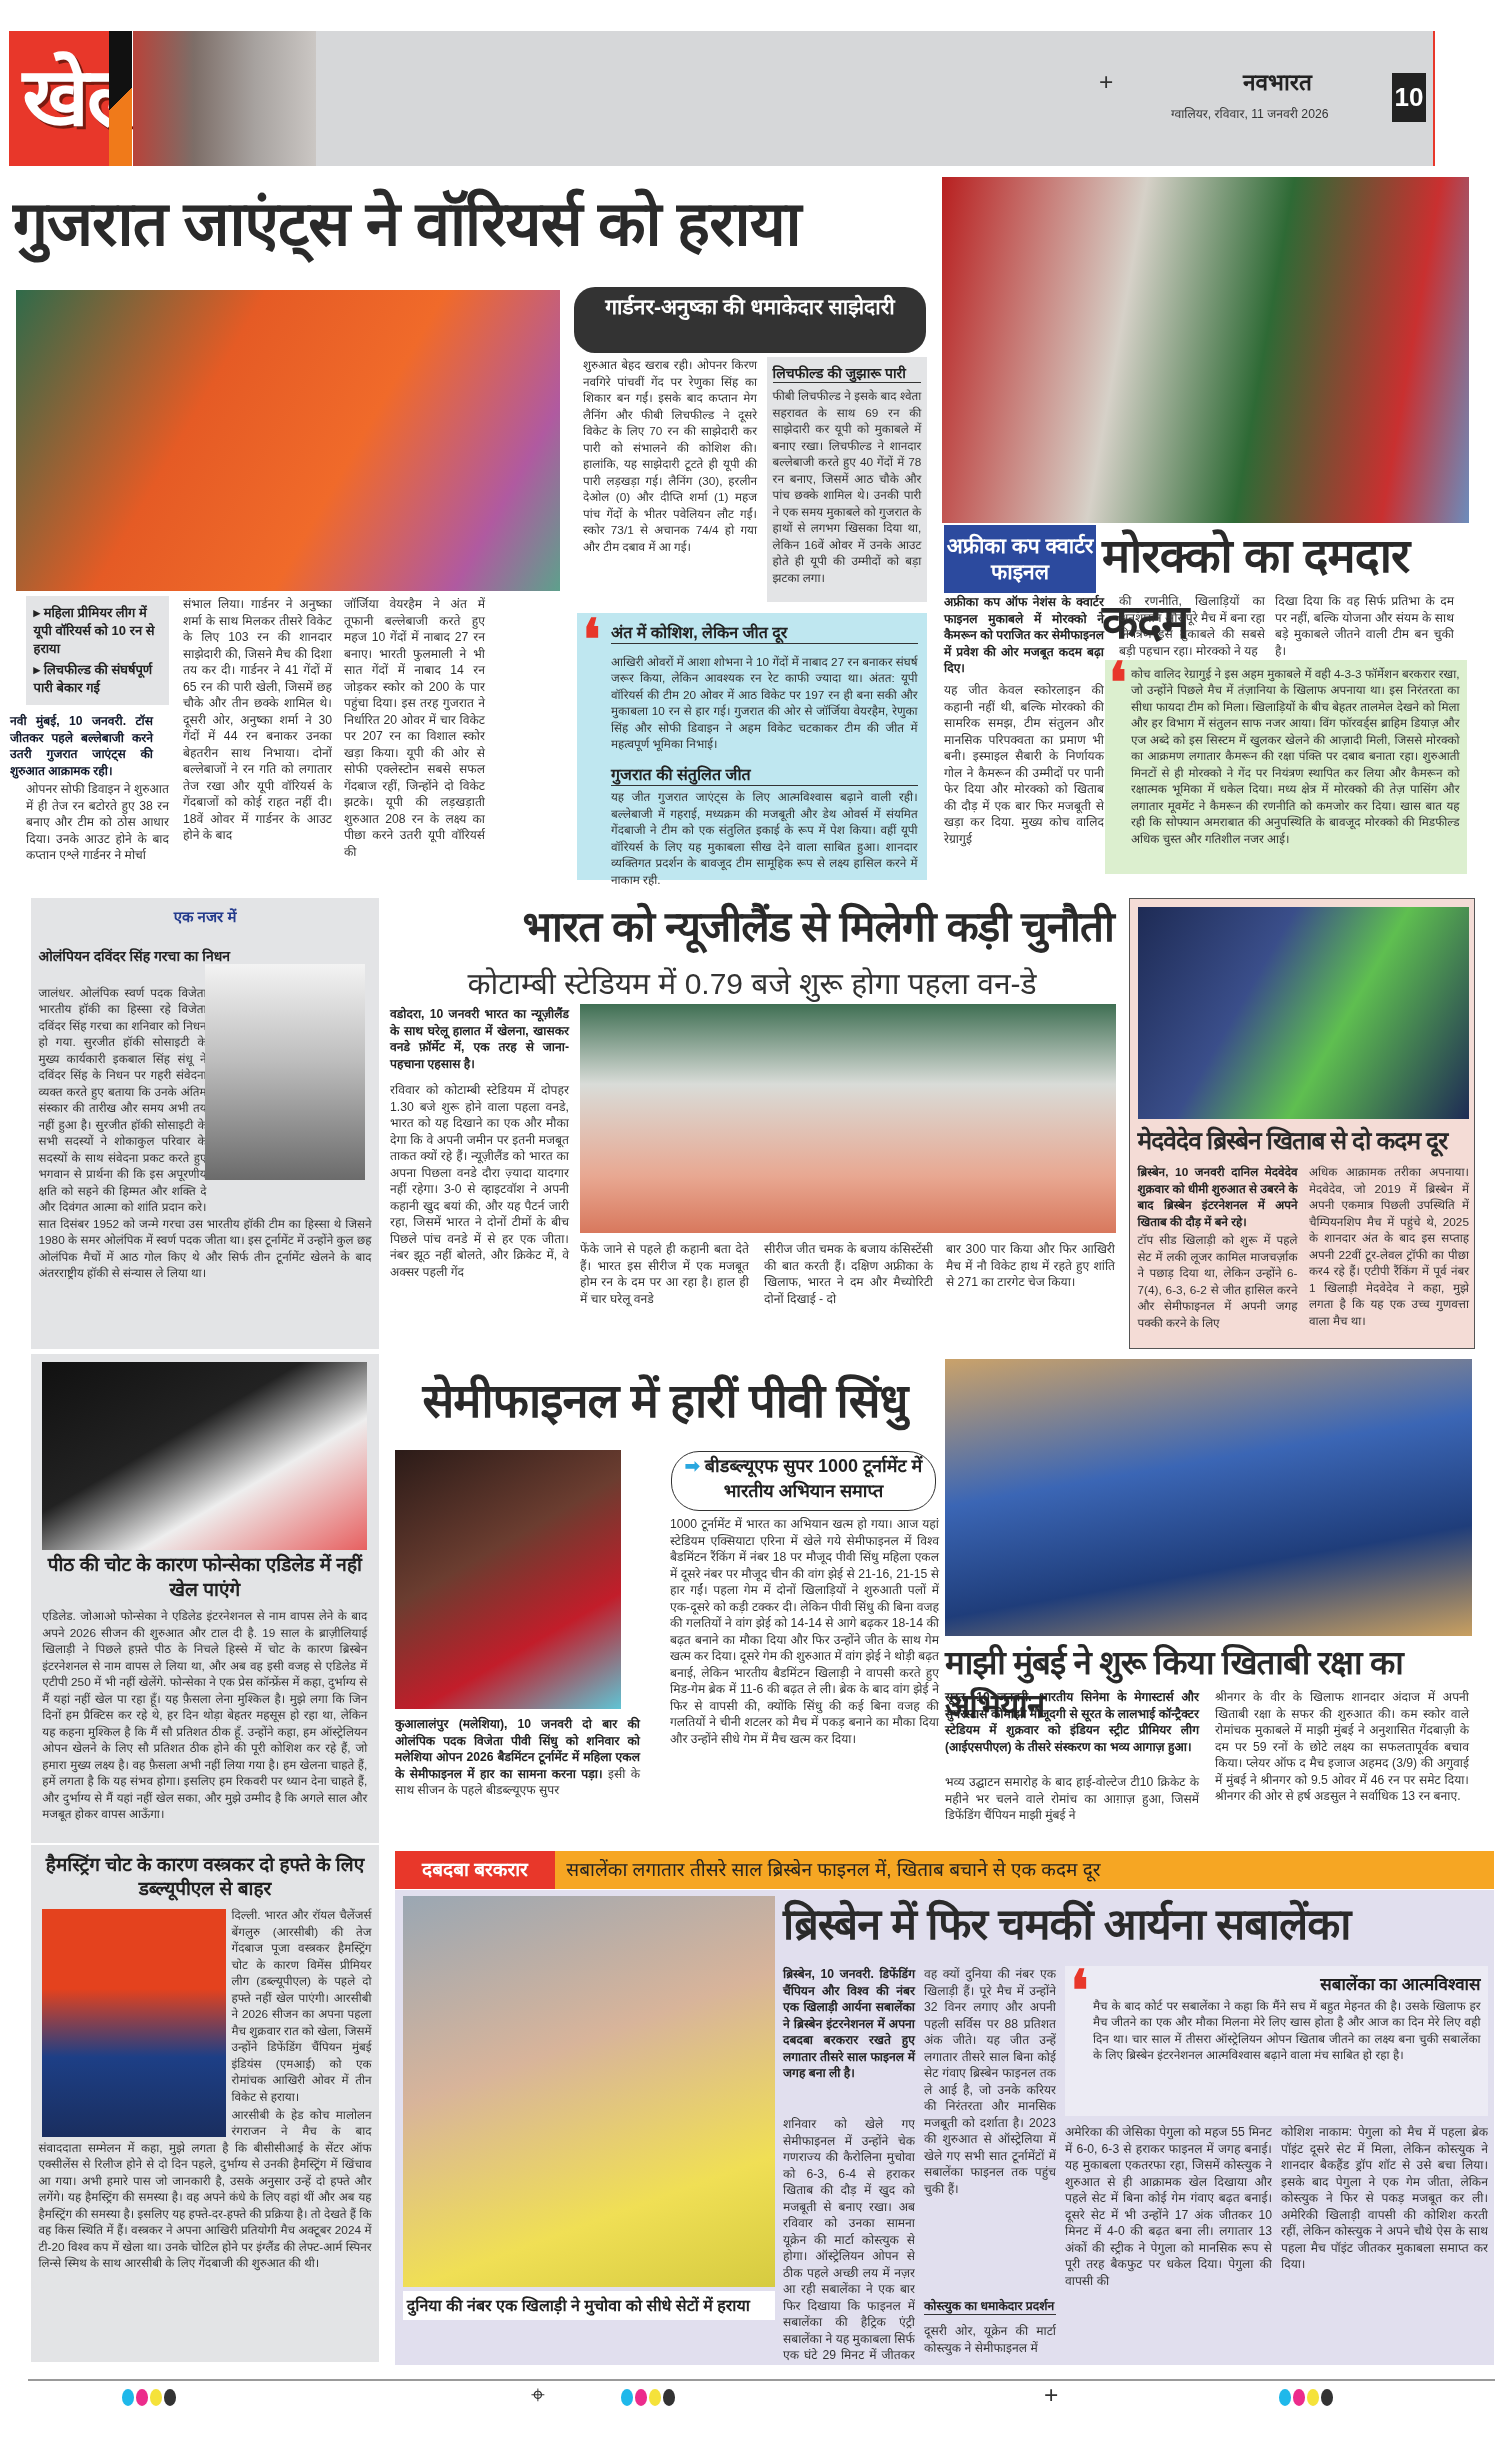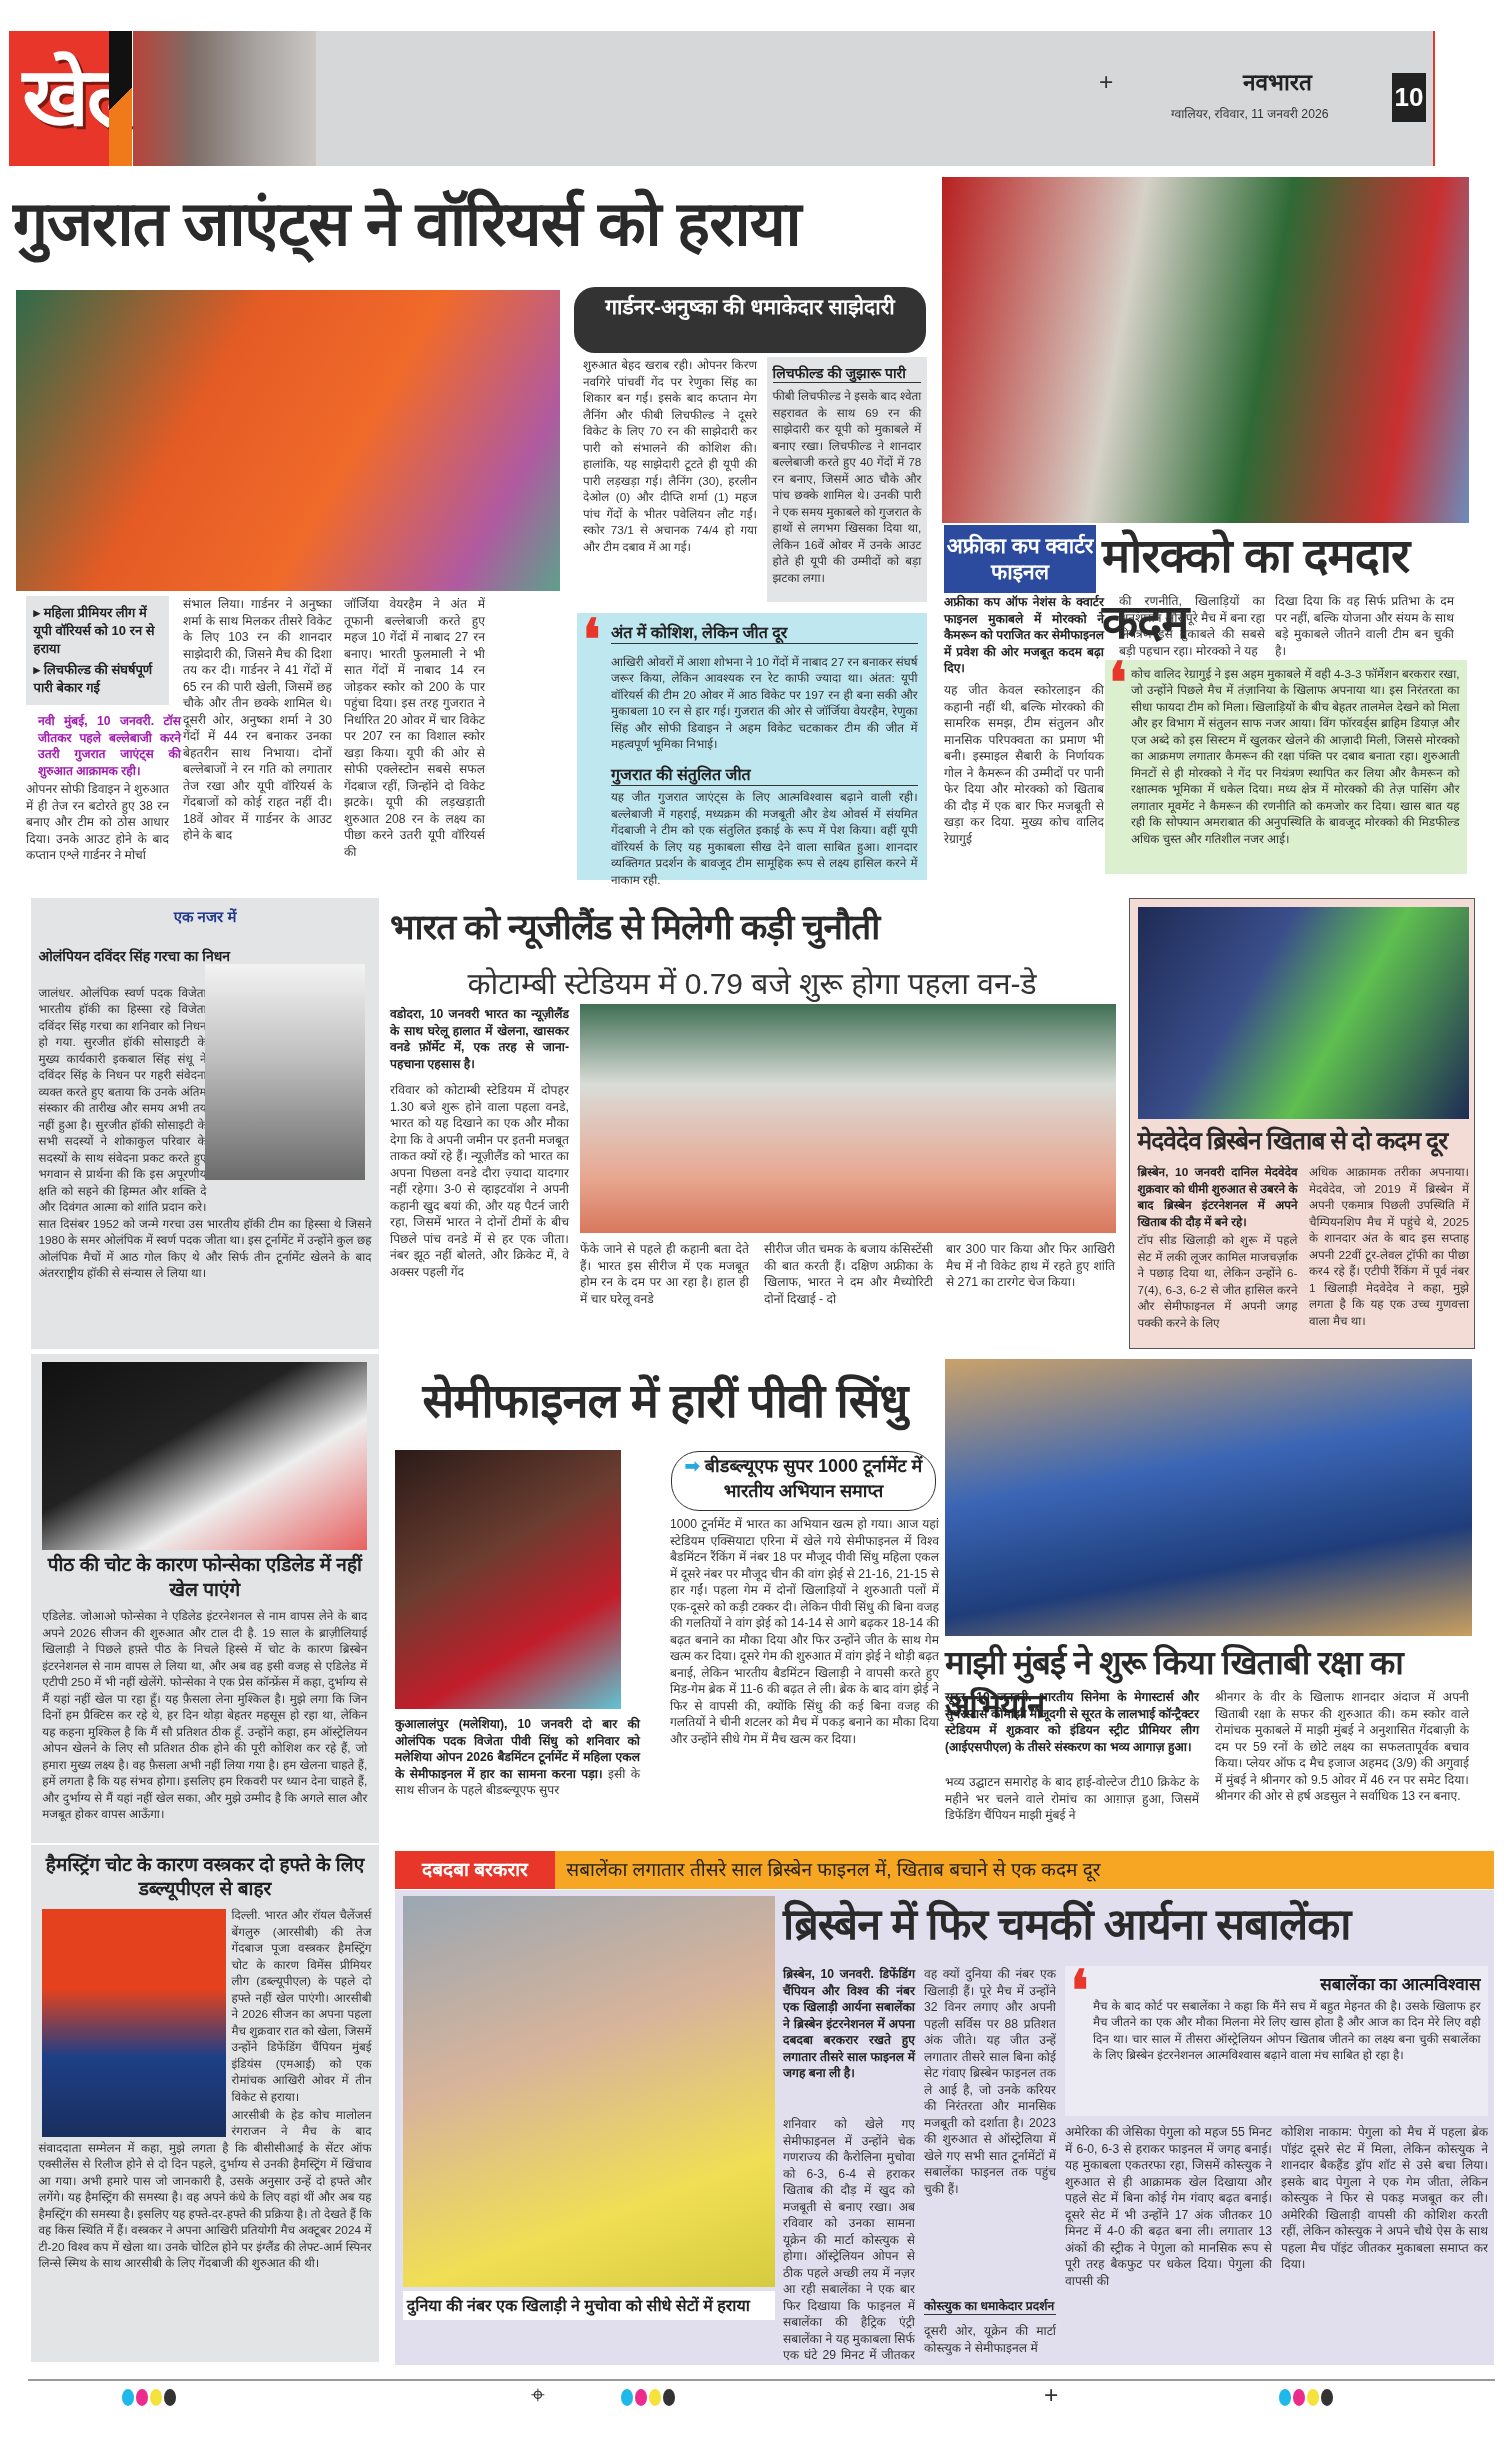--- a/index.html
+++ b/index.html
@@ -48,21 +48,21 @@
 <div class="abs pill" style="left:574px;top:287px;width:352px;height:66px;font-size:21px;line-height:26px;padding-top:6.6px">गार्डनर-अनुष्का की धमाकेदार साझेदारी</div>
 <div class="abs txt" style="left:583px;top:357px;width:174px;font-size:11.8px">शुरुआत बेहद खराब रही। ओपनर किरण नवगिरे पांचवीं गेंद पर रेणुका सिंह का शिकार बन गईं। इसके बाद कप्तान मेग लैनिंग और फीबी लिचफील्ड ने दूसरे विकेट के लिए 70 रन की साझेदारी कर पारी को संभालने की कोशिश की। हालांकि, यह साझेदारी टूटते ही यूपी की पारी लड़खड़ा गई। लैनिंग (30), हरलीन देओल (0) और दीप्ति शर्मा (1) महज पांच गेंदों के भीतर पवेलियन लौट गईं। स्कोर 73/1 से अचानक 74/4 हो गया और टीम दबाव में आ गई।</div>
 <div class="abs greybox" style="left:767px;top:357px;width:160px;height:245px;padding:5.6px">
   <div class="subhead" style="font-size:14px;margin-bottom:5.6px">लिचफील्ड की जुझारू पारी</div>
   <div class="txt" style="font-size:11.8px">फीबी लिचफील्ड ने इसके बाद श्वेता सहरावत के साथ 69 रन की साझेदारी कर यूपी को मुकाबले में बनाए रखा। लिचफील्ड ने शानदार बल्लेबाजी करते हुए 40 गेंदों में 78 रन बनाए, जिसमें आठ चौके और पांच छक्के शामिल थे। उनकी पारी ने एक समय मुकाबले को गुजरात के हाथों से लगभग खिसका दिया था, लेकिन 16वें ओवर में उनके आउट होते ही यूपी की उम्मीदों को बड़ा झटका लगा।</div>
 </div>
 <div class="abs greybox" style="left:26px;top:596px;width:143px;height:109px;padding:7.5px">
   <div class="bullet" style="font-size:13px;line-height:18px">▸ <span>महिला प्रीमियर लीग में यूपी वॉरियर्स को 10 रन से हराया</span></div>
   <div class="bullet" style="font-size:13px;line-height:18px;margin-top:3.8px">▸ <span>लिचफील्ड की संघर्षपूर्ण पारी बेकार गई</span></div>
 </div>
-<div class="abs txt" style="left:38px;top:713px;width:143px;font-weight:bold;color:#a21caf">नवी मुंबई, 10 जनवरी. टॉस जीतकर पहले बल्लेबाजी करने उतरी गुजरात जाएंट्स की शुरुआत आक्रामक रही।</div>
+<div class="abs txt" style="left:10px;top:713px;width:143px;font-weight:bold;color:#0f172a">नवी मुंबई, 10 जनवरी. टॉस जीतकर पहले बल्लेबाजी करने उतरी गुजरात जाएंट्स की शुरुआत आक्रामक रही।</div>
 <div class="abs txt" style="left:26px;top:781px;width:143px">ओपनर सोफी डिवाइन ने शुरुआत में ही तेज रन बटोरते हुए 38 रन बनाए और टीम को ठोस आधार दिया। उनके आउट होने के बाद कप्तान एश्ले गार्डनर ने मोर्चा</div>
 <div class="abs txt" style="left:183px;top:596px;width:149px">संभाल लिया। गार्डनर ने अनुष्का शर्मा के साथ मिलकर तीसरे विकेट के लिए 103 रन की शानदार साझेदारी की, जिसने मैच की दिशा तय कर दी। गार्डनर ने 41 गेंदों में 65 रन की पारी खेली, जिसमें छह चौके और तीन छक्के शामिल थे। दूसरी ओर, अनुष्का शर्मा ने 30 गेंदों में 44 रन बनाकर उनका बेहतरीन साथ निभाया। दोनों बल्लेबाजों ने रन गति को लगातार तेज रखा और यूपी वॉरियर्स के गेंदबाजों को कोई राहत नहीं दी। 18वें ओवर में गार्डनर के आउट होने के बाद</div>
 <div class="abs txt" style="left:344px;top:596px;width:141px">जॉर्जिया वेयरहैम ने अंत में तूफानी बल्लेबाजी करते हुए महज 10 गेंदों में नाबाद 27 रन बनाए। भारती फुलमाली ने भी सात गेंदों में नाबाद 14 रन जोड़कर स्कोर को 200 के पार पहुंचा दिया। इस तरह गुजरात ने निर्धारित 20 ओवर में चार विकेट पर 207 रन का विशाल स्कोर खड़ा किया। यूपी की ओर से सोफी एक्लेस्टोन सबसे सफल गेंदबाज रहीं, जिन्होंने दो विकेट झटके। यूपी की लड़खड़ाती शुरुआत 208 रन के लक्ष्य का पीछा करने उतरी यूपी वॉरियर्स की</div>
 <div class="abs bluebox" style="left:577px;top:613px;width:350px;height:267px;padding:7.5px 9.4px 7.5px 34px">
   <div class="abs quote-mark" style="left:5.6px;top:7.5px">❛</div>
   <div class="subhead">अंत में कोशिश, लेकिन जीत दूर</div>
   <div class="txt" style="font-size:11.8px;margin:10px 0">आखिरी ओवरों में आशा शोभना ने 10 गेंदों में नाबाद 27 रन बनाकर संघर्ष जरूर किया, लेकिन आवश्यक रन रेट काफी ज्यादा था। अंतत: यूपी वॉरियर्स की टीम 20 ओवर में आठ विकेट पर 197 रन ही बना सकी और मुकाबला 10 रन से हार गई। गुजरात की ओर से जॉर्जिया वेयरहैम, रेणुका सिंह और सोफी डिवाइन ने अहम विकेट चटकाकर टीम की जीत में महत्वपूर्ण भूमिका निभाई।</div>
   <div class="subhead">गुजरात की संतुलित जीत</div>
   <div class="txt" style="font-size:11.8px;margin-top:3.8px">यह जीत गुजरात जाएंट्स के लिए आत्मविश्वास बढ़ाने वाली रही। बल्लेबाजी में गहराई, मध्यक्रम की मजबूती और डेथ ओवर्स में संयमित गेंदबाजी ने टीम को एक संतुलित इकाई के रूप में पेश किया। वहीं यूपी वॉरियर्स के लिए यह मुकाबला सीख देने वाला साबित हुआ। शानदार व्यक्तिगत प्रदर्शन के बावजूद टीम सामूहिक रूप से लक्ष्य हासिल करने में नाकाम रही.</div>
 </div>
@@ -79,21 +79,21 @@
   <div class="txt" style="font-size:11.8px">कोच वालिद रेग्रागुई ने इस अहम मुकाबले में वही 4-3-3 फॉर्मेशन बरकरार रखा, जो उन्होंने पिछले मैच में तंज़ानिया के खिलाफ अपनाया था। इस निरंतरता का सीधा फायदा टीम को मिला। खिलाड़ियों के बीच बेहतर तालमेल देखने को मिला और हर विभाग में संतुलन साफ नजर आया। विंग फॉरवर्ड्स ब्राहिम डियाज़ और एज अब्दे को इस सिस्टम में खुलकर खेलने की आज़ादी मिली, जिससे मोरक्को का आक्रमण लगातार कैमरून की रक्षा पंक्ति पर दबाव बनाता रहा। शुरुआती मिनटों से ही मोरक्को ने गेंद पर नियंत्रण स्थापित कर लिया और कैमरून को रक्षात्मक भूमिका में धकेल दिया। मध्य क्षेत्र में मोरक्को की तेज़ पासिंग और लगातार मूवमेंट ने कैमरून की रणनीति को कमजोर कर दिया। खास बात यह रही कि सोफ्यान अमराबात की अनुपस्थिति के बावजूद मोरक्को की मिडफील्ड अधिक चुस्त और गतिशील नजर आई।</div>
 </div>
 
 <div class="abs greybox" style="left:31px;top:898px;width:348px;height:451px;padding:7.5px">
   <div style="text-align:center;color:#233a8c;font-weight:bold;font-size:15px">एक नजर में</div>
   <div style="text-align:left;font-weight:bold;font-size:14px;margin:20px 0">ओलंपियन दविंदर सिंह गरचा का निधन</div>
   <div class="photo" style="left:174px;top:66px;width:160px;height:216px;background:linear-gradient(180deg,#f3f3f3 0%,#bdbdbd 45%,#6b6b6b 100%)"></div>
   <div class="txt" style="font-size:11.8px"><span style="float:right;width:165px;height:221px"></span><span>जालंधर. ओलंपिक स्वर्ण पदक विजेता भारतीय हॉकी का हिस्सा रहे विजेता दविंदर सिंह गरचा का शनिवार को निधन हो गया. सुरजीत हॉकी सोसाइटी के मुख्य कार्यकारी इकबाल सिंह संधू ने दविंदर सिंह के निधन पर गहरी संवेदना व्यक्त करते हुए बताया कि उनके अंतिम संस्कार की तारीख और समय अभी तय नहीं हुआ है। सुरजीत हॉकी सोसाइटी के सभी सदस्यों ने शोकाकुल परिवार के सदस्यों के साथ संवेदना प्रकट करते हुए भगवान से प्रार्थना की कि इस अपूरणीय क्षति को सहने की हिम्मत और शक्ति दे और दिवंगत आत्मा को शांति प्रदान करे। सात दिसंबर 1952 को जन्मे गरचा उस भारतीय हॉकी टीम का हिस्सा थे जिसने 1980 के समर ओलंपिक में स्वर्ण पदक जीता था। इस टूर्नामेंट में उन्होंने कुल छह ओलंपिक मैचों में आठ गोल किए थे और सिर्फ तीन टूर्नामेंट खेलने के बाद अंतरराष्ट्रीय हॉकी से संन्यास ले लिया था।</span></div>
 </div>
 
-<div class="abs head" style="left:390px;top:898px;width:724px;font-size:35px;line-height:58px;text-align:left">भारत को न्यूजीलैंड से मिलेगी कड़ी चुनौती</div>
+<div class="abs head" style="left:390px;top:898px;width:724px;font-size:42px;line-height:58px;text-align:right">भारत को न्यूजीलैंड से मिलेगी कड़ी चुनौती</div>
 <div class="abs" style="left:390px;top:962px;width:724px;font-size:30px;text-align:center;color:#333">कोटाम्बी स्टेडियम में 0.79 बजे शुरू होगा पहला वन-डे</div>
 <div class="abs txt" style="left:390px;top:1006px;width:179px;font-weight:bold;color:#222">वडोदरा, 10 जनवरी भारत का न्यूज़ीलैंड के साथ घरेलू हालात में खेलना, खासकर वनडे फ़ॉर्मेट में, एक तरह से जाना-पहचाना एहसास है।</div>
 <div class="abs txt" style="left:390px;top:1082px;width:179px">रविवार को कोटाम्बी स्टेडियम में दोपहर 1.30 बजे शुरू होने वाला पहला वनडे, भारत को यह दिखाने का एक और मौका देगा कि वे अपनी जमीन पर इतनी मजबूत ताकत क्यों रहे हैं। न्यूज़ीलैंड को भारत का अपना पिछला वनडे दौरा ज़्यादा यादगार नहीं रहेगा। 3-0 से व्हाइटवॉश ने अपनी कहानी खुद बयां की, और यह पैटर्न जारी रहा, जिसमें भारत ने दोनों टीमों के बीच पिछले पांच वनडे में से हर एक जीता। नंबर झूठ नहीं बोलते, और क्रिकेट में, वे अक्सर पहली गेंद</div>
 <div class="photo" style="left:580px;top:1004px;width:536px;height:229px;background:linear-gradient(180deg,#3f6f53 0%,#d9dcd8 35%,#e8a892 75%,#d8785d 100%)"></div>
 <div class="abs txt" style="left:580px;top:1241px;width:169px">फेंके जाने से पहले ही कहानी बता देते हैं। भारत इस सीरीज में एक मजबूत होम रन के दम पर आ रहा है। हाल ही में चार घरेलू वनडे</div>
 <div class="abs txt" style="left:764px;top:1241px;width:169px">सीरीज जीत चमक के बजाय कंसिस्टेंसी की बात करती हैं। दक्षिण अफ्रीका के खिलाफ, भारत ने दम और मैच्योरिटी दोनों दिखाई - दो</div>
 <div class="abs txt" style="left:946px;top:1241px;width:169px">बार 300 पार किया और फिर आखिरी मैच में नौ विकेट हाथ में रहते हुए शांति से 271 का टारगेट चेज किया।</div>
 
 <div class="abs pinkbox" style="left:1129px;top:898px;width:346px;height:451px;border:0.9px solid #555">
   <div class="photo" style="left:7.5px;top:7.5px;width:331px;height:212px;background:linear-gradient(120deg,#1e2b55 0%,#3a4e8a 35%,#5fbf50 60%,#1e2b55 100%)"></div>

